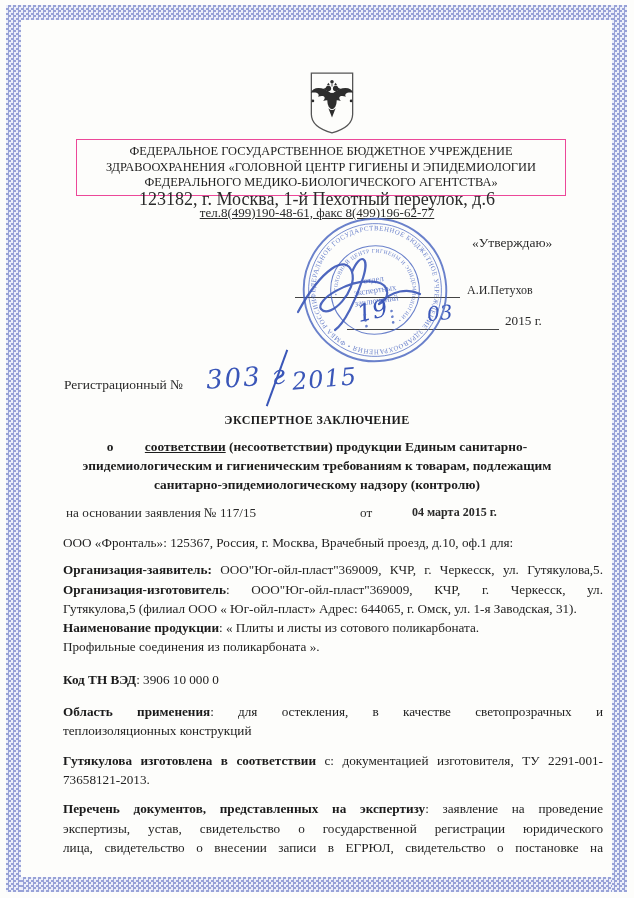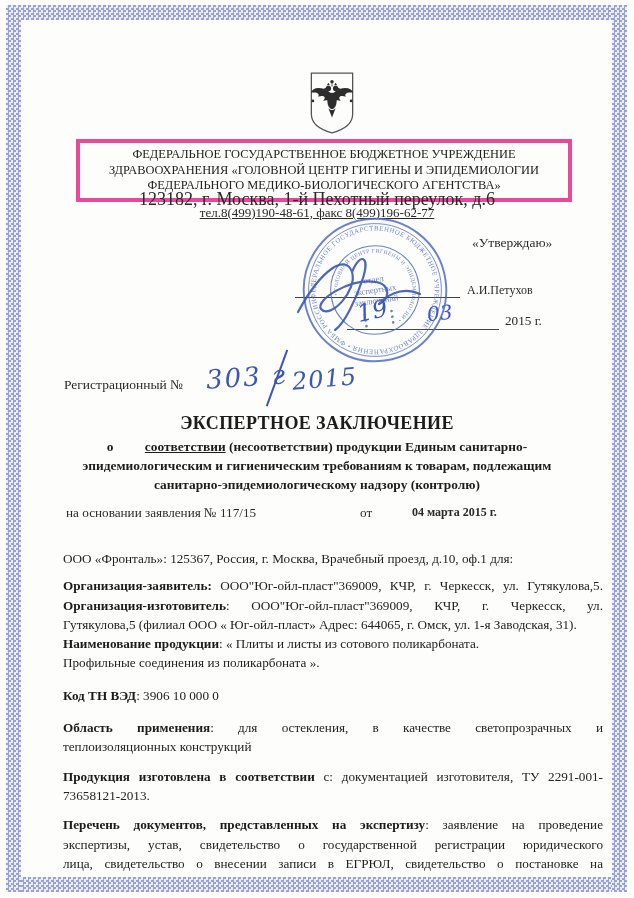--- a/index.html
+++ b/index.html
@@ -8,21 +8,21 @@
   
   .bstrip{position:absolute;background:repeating-conic-gradient(#98a2d7 0% 25%, #eceffa 0% 50%);
           background-size:5px 5px;}
   .b-top{left:6px;right:7px;top:5px;height:15px;}
   .b-bottom{left:6px;right:7px;bottom:6px;height:15px;}
   .b-left{left:6px;top:5px;bottom:6px;width:15px;}
   .b-right{right:7px;top:5px;bottom:6px;width:15px;}
 
   .emblem{position:absolute;left:306px;top:71px;width:52px;height:64px;}
 
-  .org-box{position:absolute;left:76px;top:139px;width:478px;border:4px solid #ec4899;
+  .org-box{position:absolute;left:76px;top:139px;width:478px;border:1px solid #ec4899;
            padding:4px 5px;text-align:center;font-size:12.4px;line-height:15.6px;color:#222;}
   .addr{position:absolute;left:0;right:0;top:189px;text-align:center;font-size:18px;}
   .tel{position:absolute;left:0;right:0;top:205px;text-align:center;font-size:13px;text-decoration:underline;}
 
   .approve-word{position:absolute;left:472px;top:235px;font-size:13.5px;}
   .approver-title{position:absolute;left:166px;top:254px;font-size:13.2px;}
   .sig-underline{position:absolute;left:295px;top:282px;width:165px;height:15px;border-bottom:1px solid #444;}
   .approver-name{position:absolute;left:467px;top:283px;font-size:12px;}
   .date-underline{position:absolute;left:347px;top:314px;width:152px;height:15px;border-bottom:1px solid #444;}
   .date-year{position:absolute;left:505px;top:313px;font-size:13.2px;}
@@ -33,30 +33,30 @@
 
   .stamp{position:absolute;left:298px;top:213px;width:154px;height:154px;opacity:.82;transform:rotate(-8deg);}
   .scrawl{position:absolute;left:288px;top:246px;width:175px;height:92px;}
 
   .reg-label{position:absolute;left:64px;top:377px;font-size:13.5px;}
   .hw-reg1{position:absolute;left:206px;top:362px;font-size:26px;transform:rotate(-4deg);letter-spacing:2px;}
   .hw-slash{position:absolute;left:276px;top:348px;width:2px;height:60px;background:#3a56b8;transform:rotate(20deg);}
   .hw-reg2{position:absolute;left:292px;top:365px;font-size:24px;transform:rotate(-5deg);letter-spacing:1px;}
 
   .title-main{position:absolute;left:0;right:0;top:413px;text-align:center;
-              font-size:18px;font-weight:bold;letter-spacing:.4px;color:#1c1c1c;}
+              font-size:12px;font-weight:bold;letter-spacing:.4px;color:#1c1c1c;}
   .subtitle{position:absolute;left:40px;right:40px;top:437px;text-align:center;
             font-size:13.4px;font-weight:bold;line-height:19px;color:#1c1c1c;}
   .u{text-decoration:underline;margin-left:28px;}
 
   .basis-left{position:absolute;left:66px;top:505px;font-size:13.2px;}
   .basis-mid{position:absolute;left:360px;top:505px;font-size:13.2px;}
   .basis-right{position:absolute;left:412px;top:505px;font-size:12px;font-weight:bold;}
 
-  .bodytext{position:absolute;left:63px;top:549px;width:540px;font-size:13.2px;line-height:19.3px;color:#222;}
+  .bodytext{position:absolute;left:63px;top:533px;width:540px;font-size:13.2px;line-height:19.3px;color:#222;}
   .bodytext b{color:#1b1b1b;}
   .jline{text-align:justify;text-align-last:justify;}
   .pline{text-align:left;}
   .mb1{margin-bottom:8px;} .mb2{margin-bottom:0;} .mb3{margin-bottom:13px;} .mb4{margin-bottom:10px;}
 </style>
 </head>
 <body>
 
 <div class="page">
 
@@ -171,21 +171,21 @@
     </div>
 
     <div class="pline mb3"><b>Код ТН ВЭД</b><span>: 3906 10 000 0</span></div>
 
     <div class="mb4">
       <div class="jline"><b>Область  применения</b><span>:    для  остекления,  в  качестве  светопрозрачных  и</span></div>
       <div class="pline">теплоизоляционных конструкций</div>
     </div>
 
     <div class="mb4">
-      <div class="jline"><b>Продукция изготовлена в соответствии</b><span> с: документацией изготовителя,  ТУ 2291-001-</span></div>
+      <div class="jline"><b>Гутякулова изготовлена в соответствии</b><span> с: документацией изготовителя,  ТУ 2291-001-</span></div>
       <div class="pline">73658121-2013.</div>
     </div>
 
     <div>
       <div class="jline"><b>Перечень документов, представленных на экспертизу</b><span>: заявление на проведение</span></div>
       <div class="jline">экспертизы, устав, свидетельство о государственной регистрации юридического</div>
       <div class="jline">лица, свидетельство о внесении записи в ЕГРЮЛ, свидетельство о постановке на</div>
     </div>
   </div>
 

